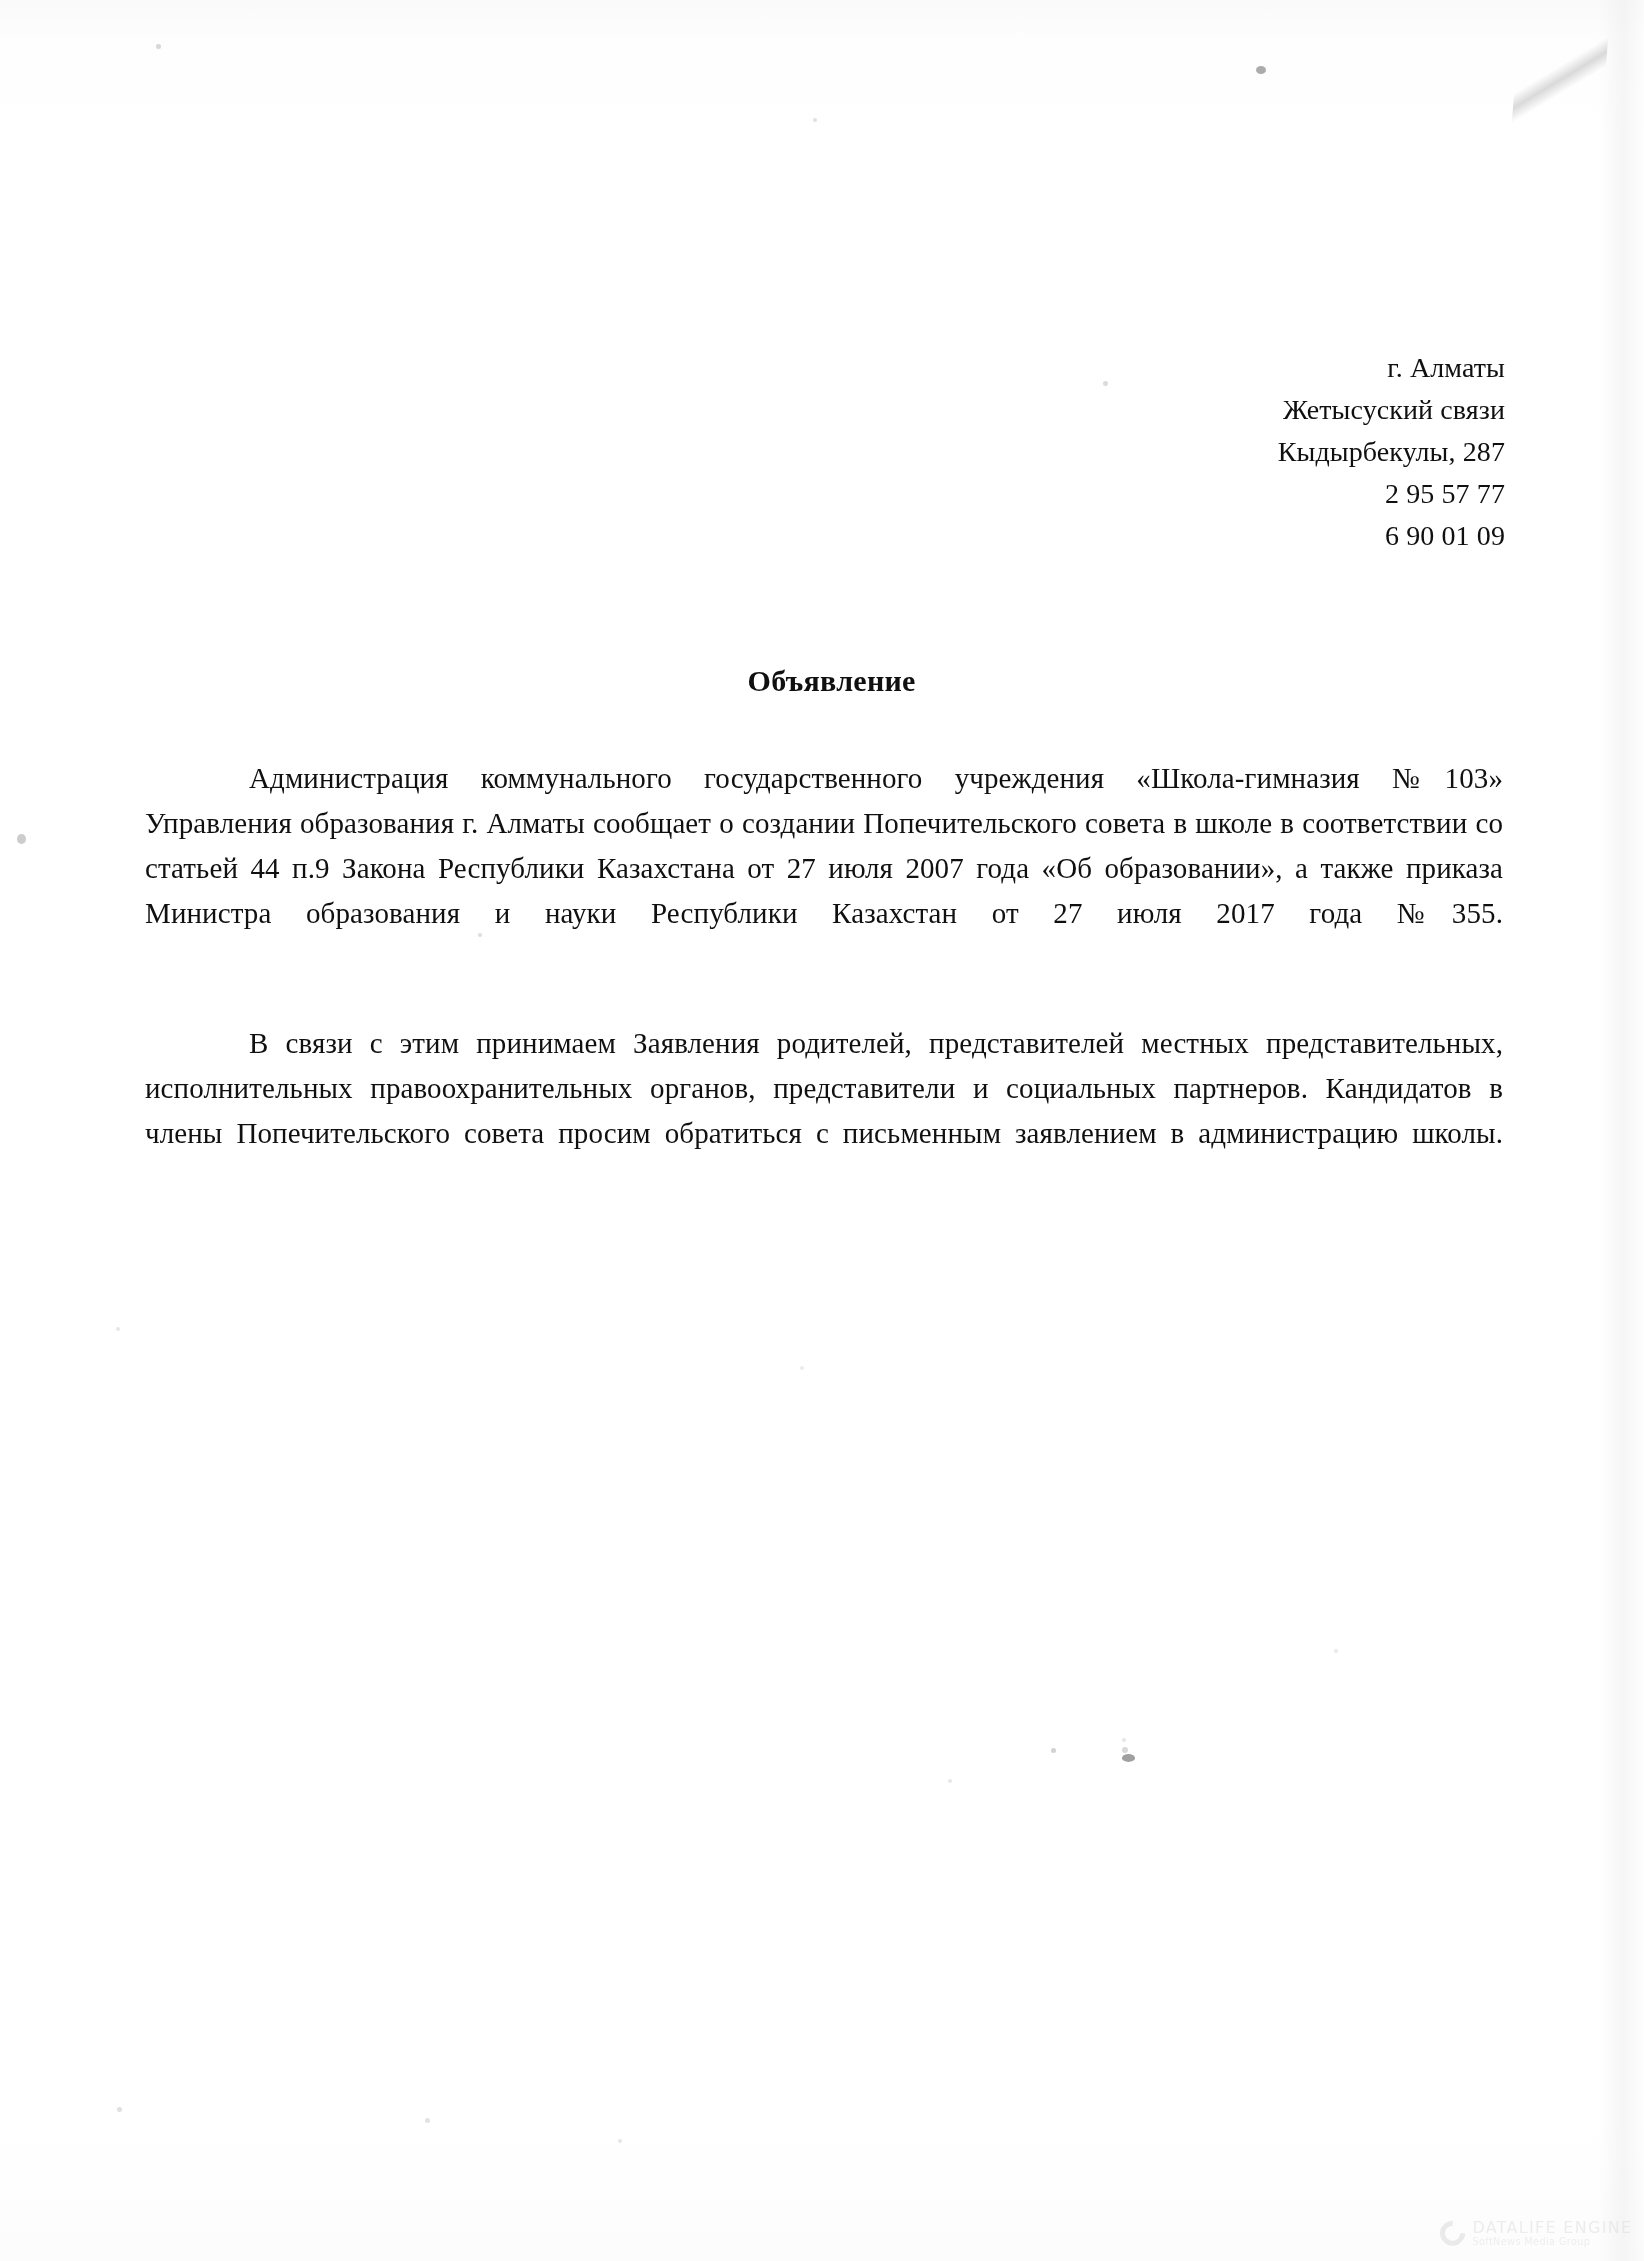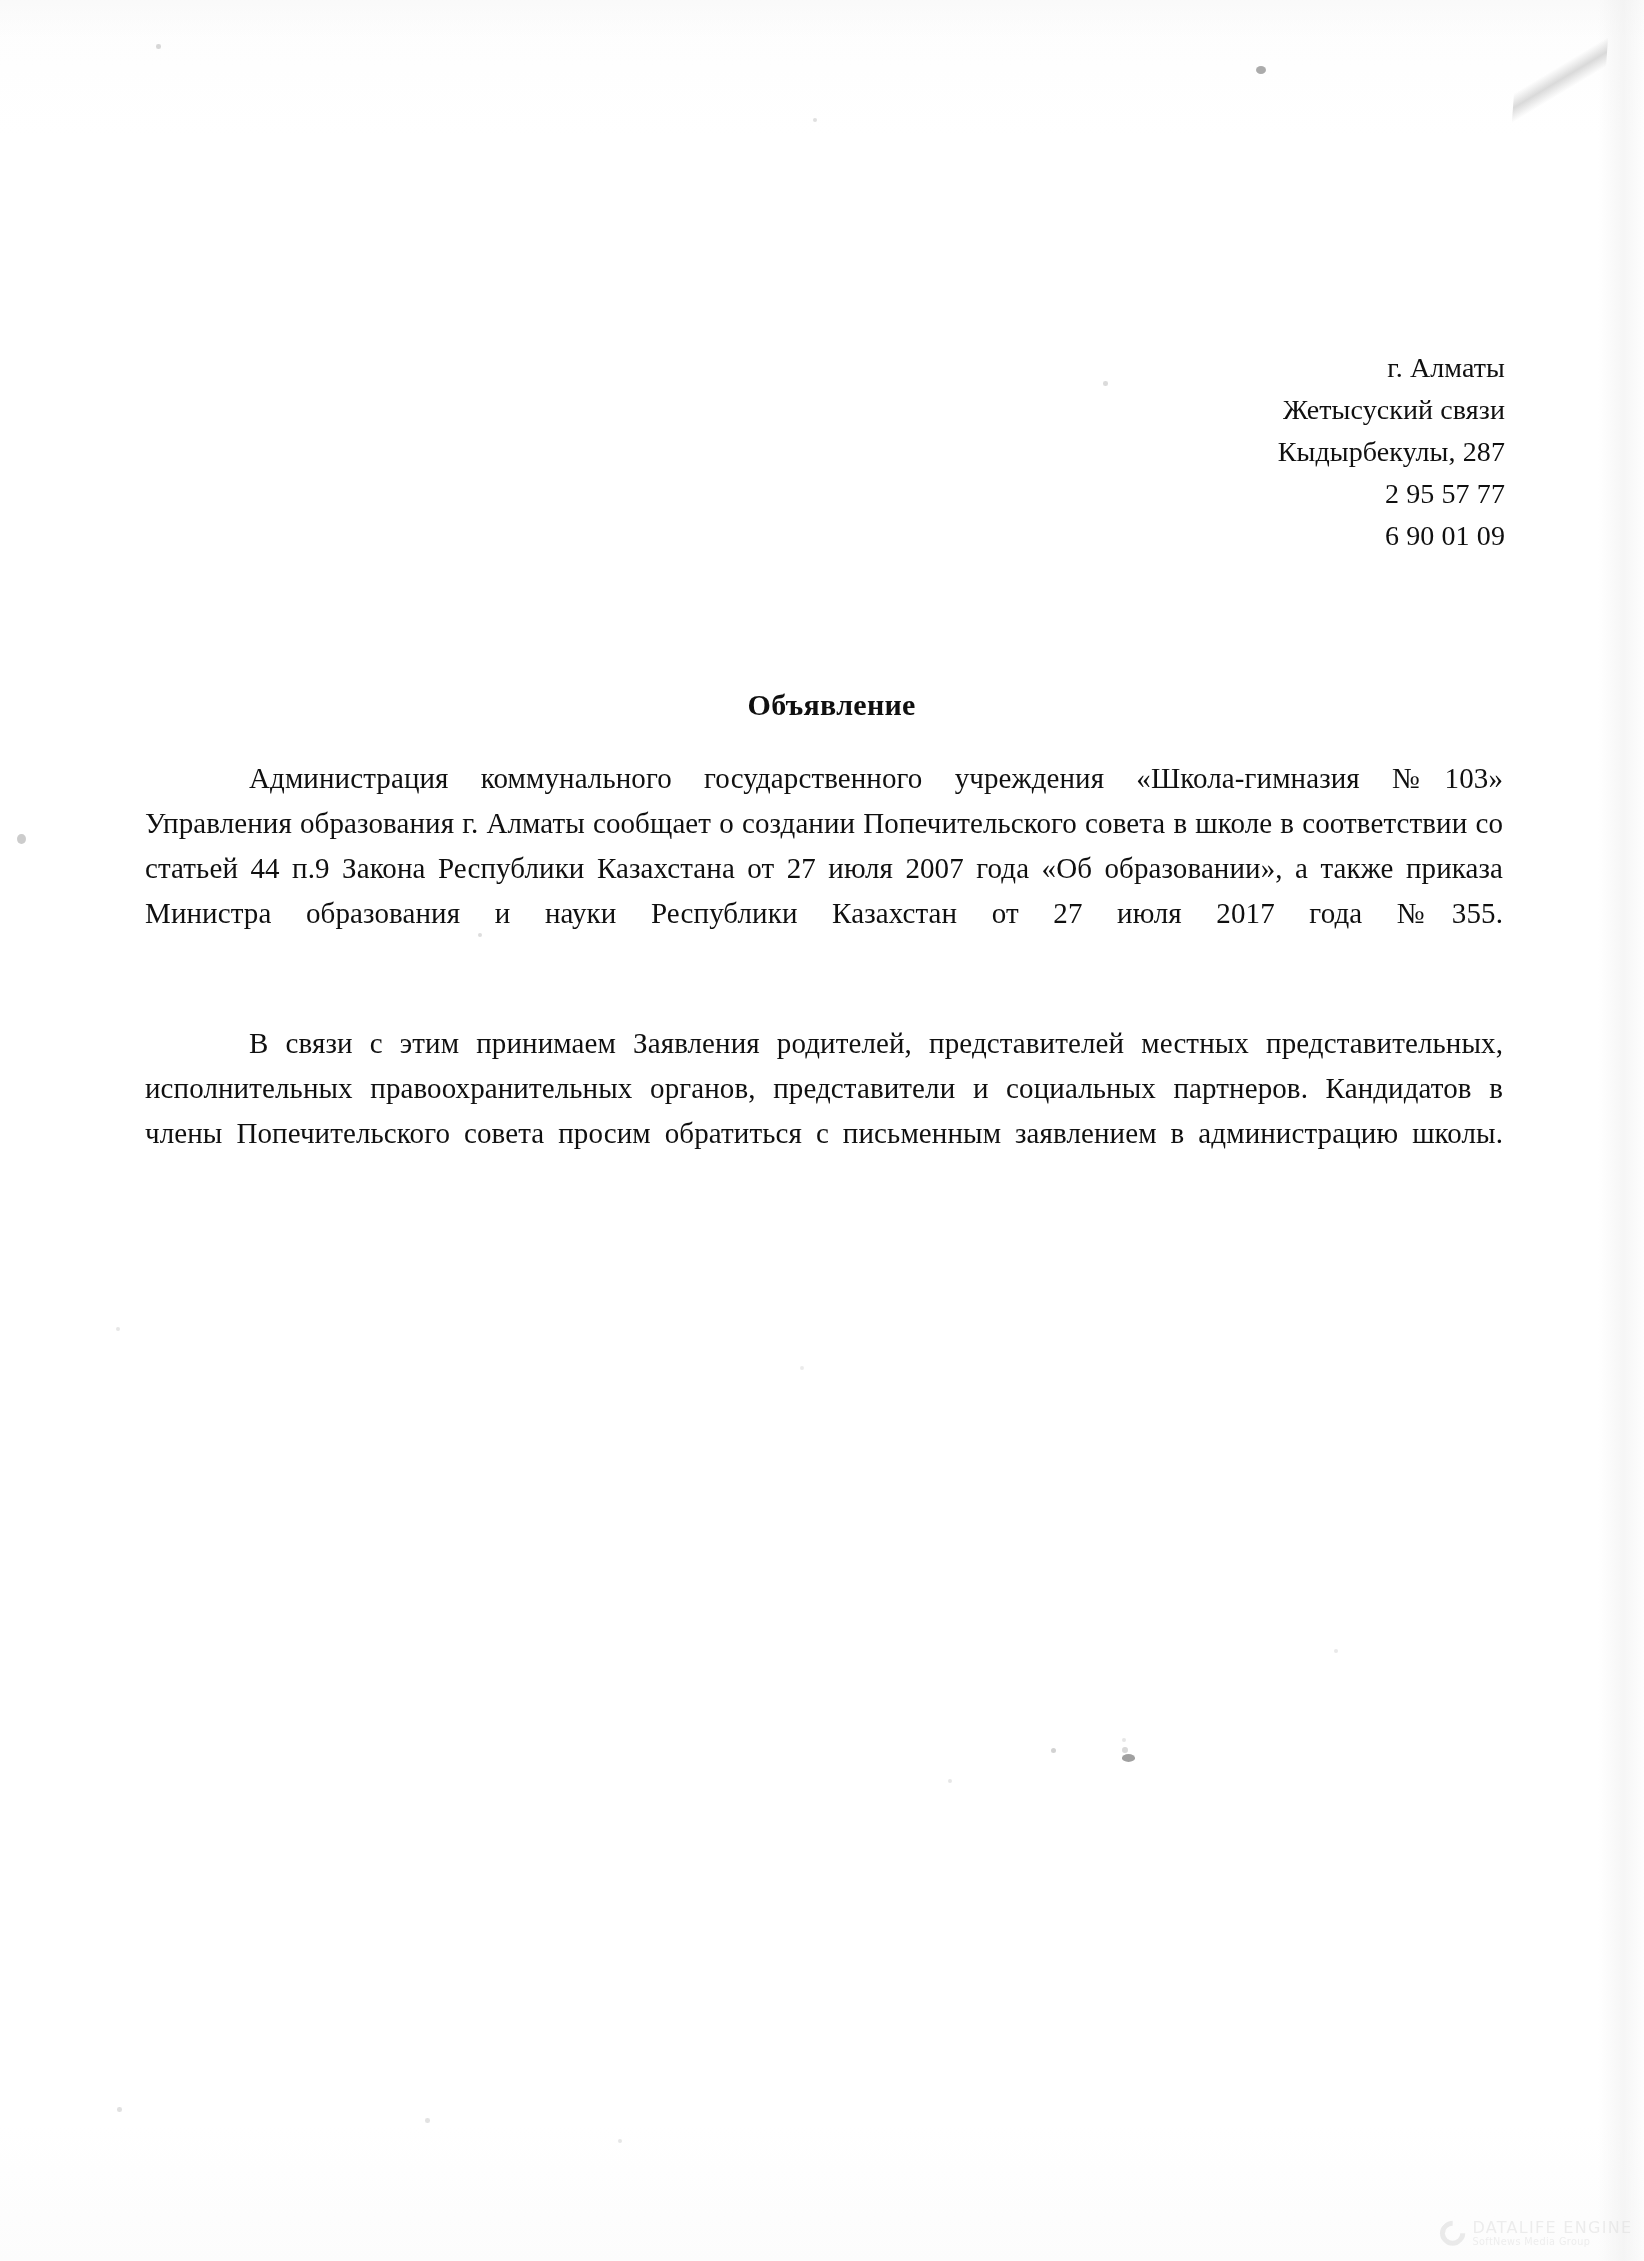--- a/index.html
+++ b/index.html
@@ -74,21 +74,21 @@
     margin-top: 12px;
   }
   .address-line {
     white-space: pre;
     display: block;
   }
 
   
   .doc-title {
     position: absolute;
-    top: 688px;
+    top: 664px;
     left: 0;
     width: 1644px;
     text-align: center;
     font-size: 30px;
     font-weight: bold;
     letter-spacing: 0.3px;
     z-index: 3;
     text-indent: 19.3px;
   }
 

